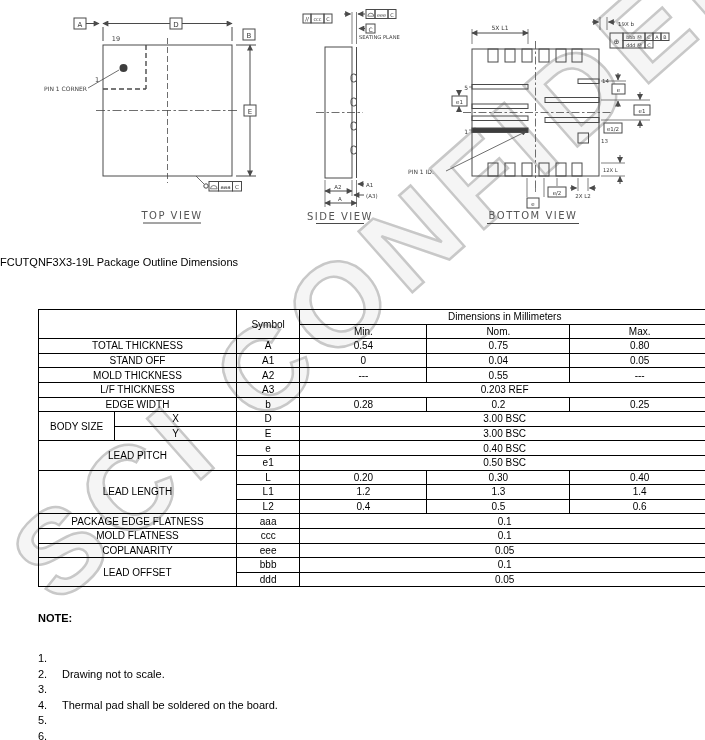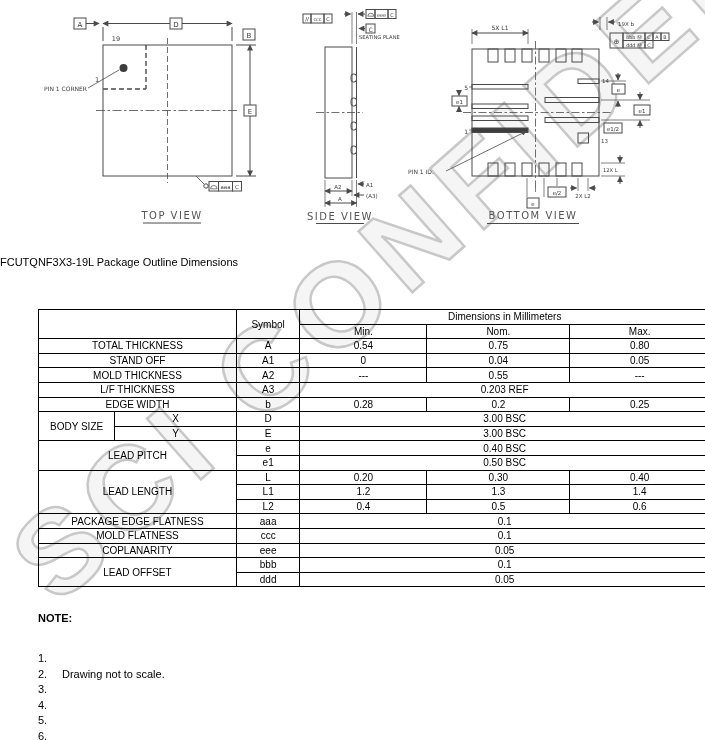--- a/index.html
+++ b/index.html
@@ -357,20 +357,21 @@
       </div>
     <div class="note">
         <span class="nn">2.</span>
         <span>Drawing not to scale.</span>
       </div>
     <div class="note">
         <span class="nn">3.</span>
       </div>
     <div class="note">
         <span class="nn">4.</span>
+        <span>Thermal pad shall be soldered on the board.</span>
       </div>
     <div class="note">
         <span class="nn">5.</span>
       </div>
     <div class="note">
         <span class="nn">6.</span>
       </div>
   </div>
 
 </div>

